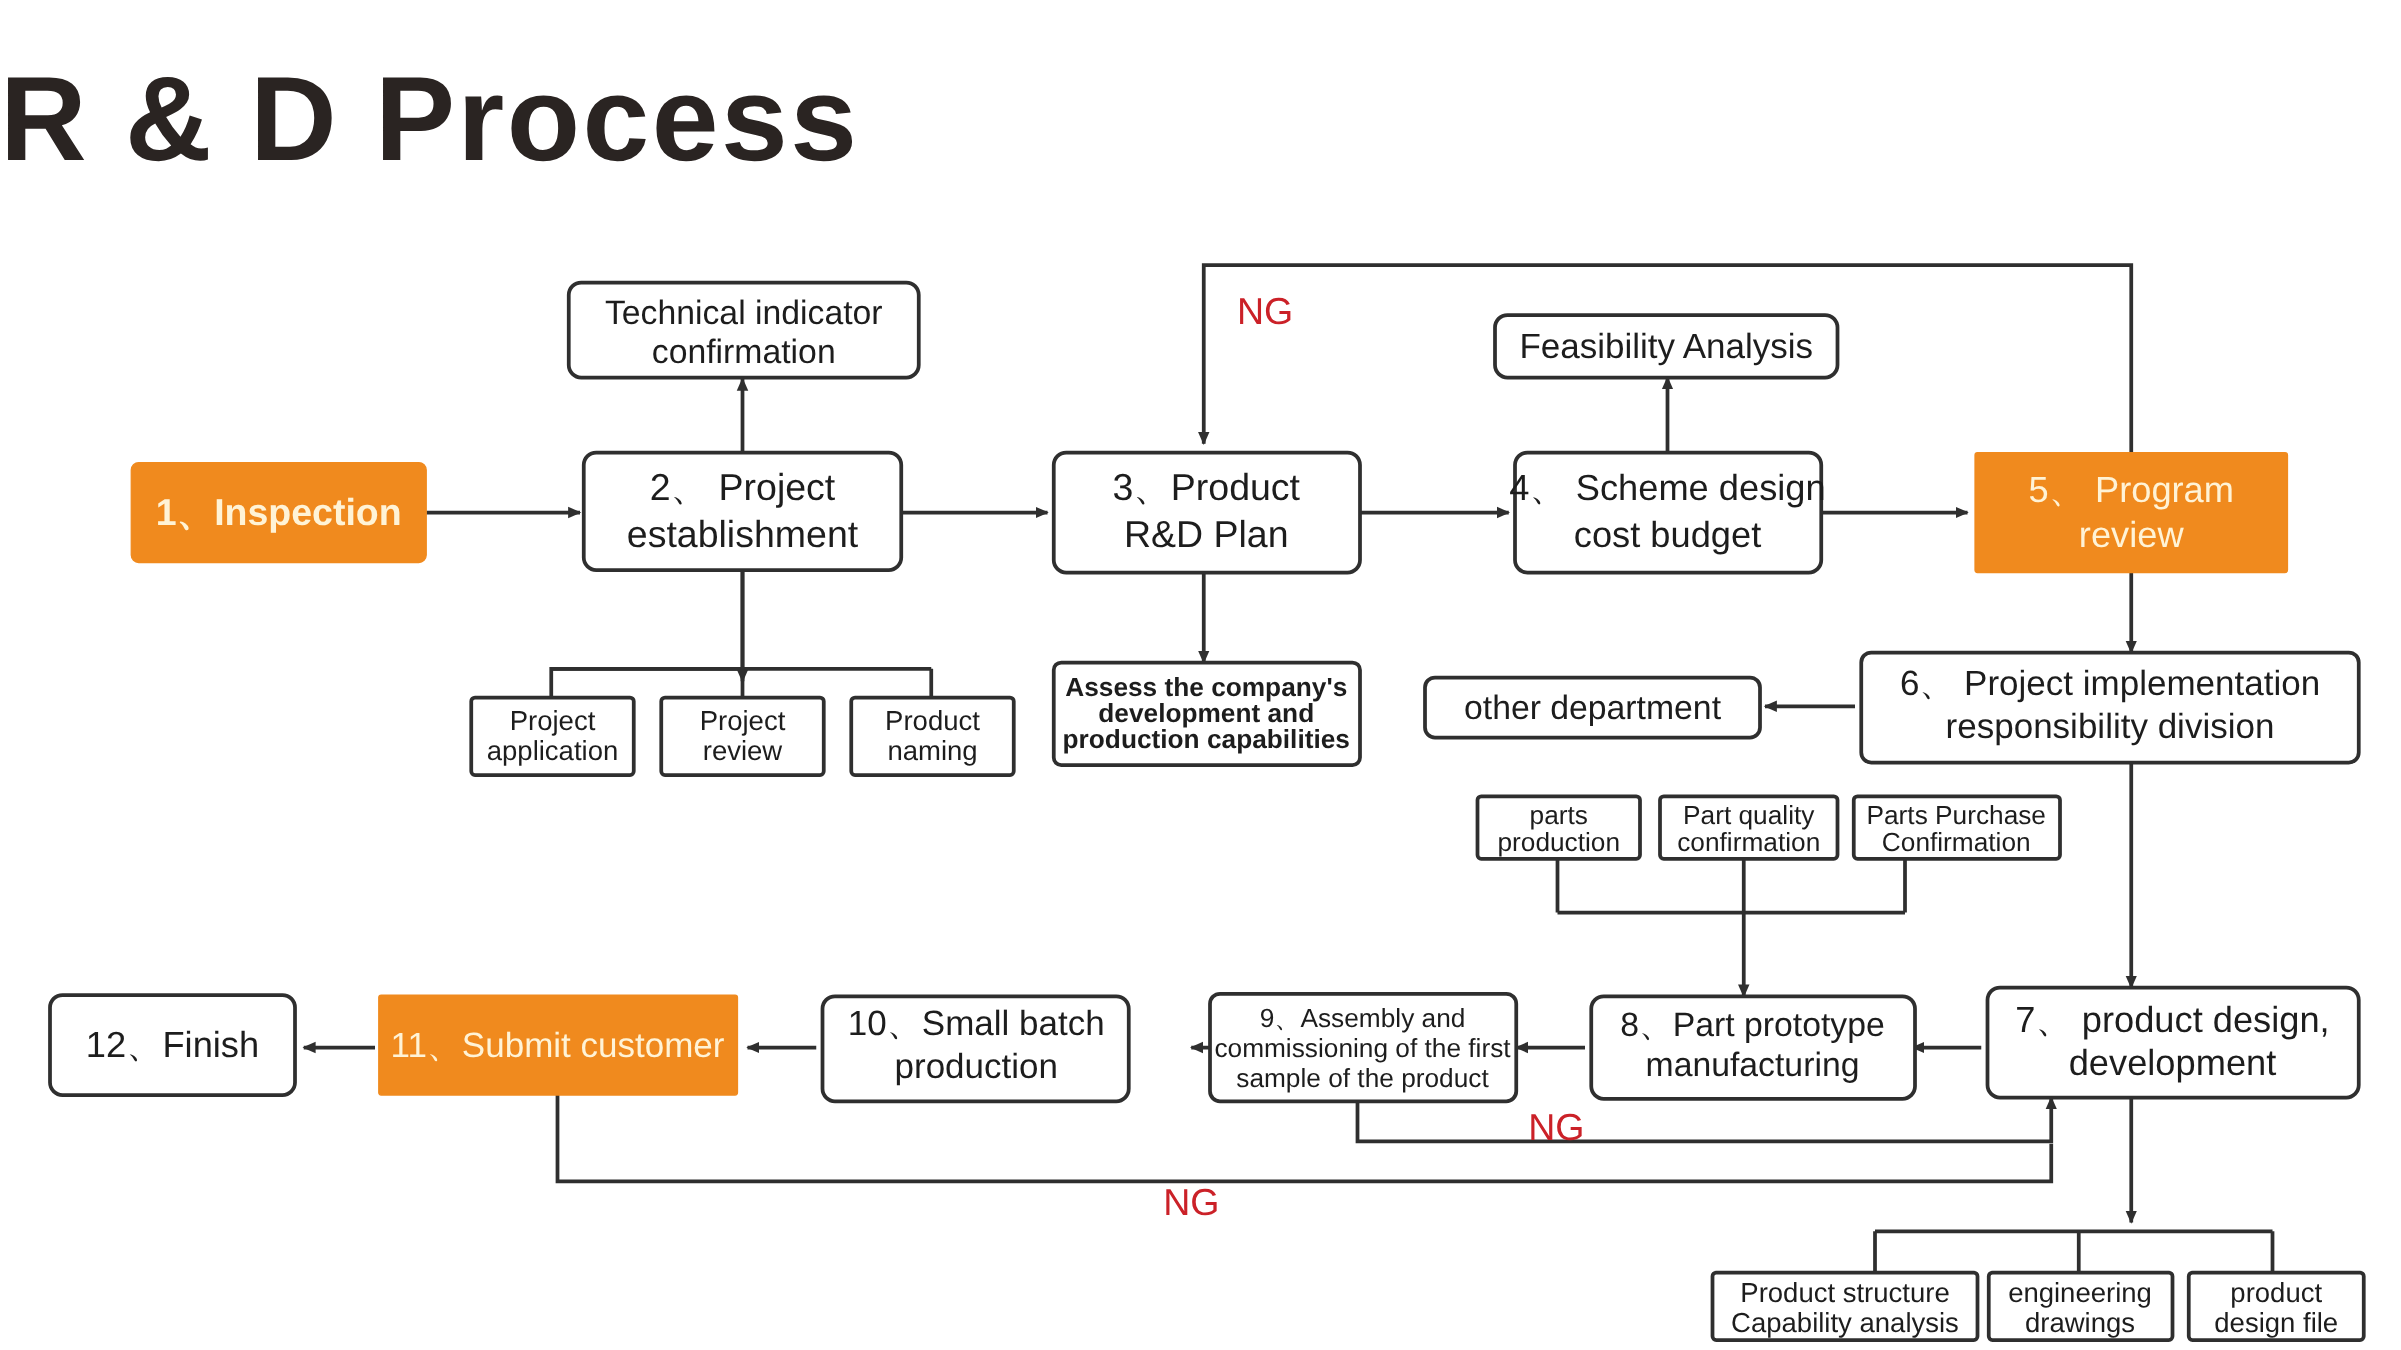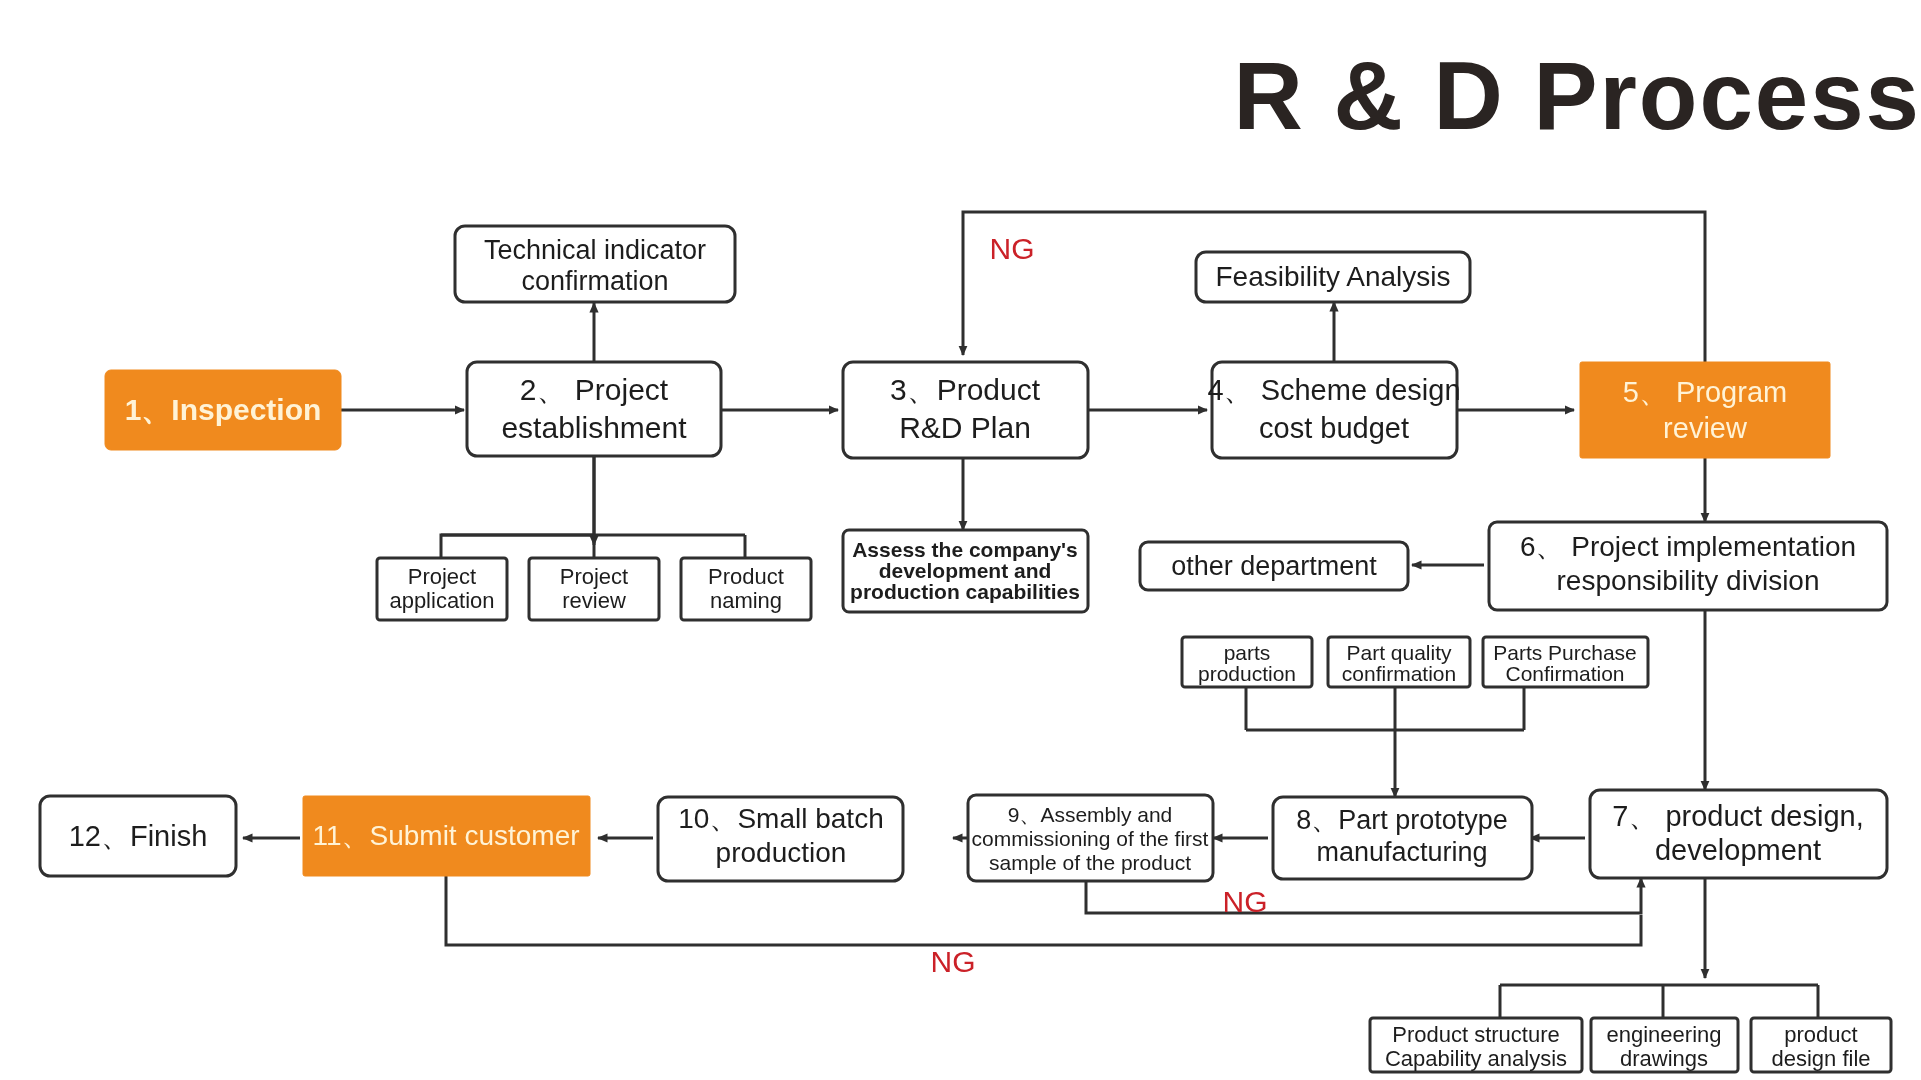--- a/index.html
+++ b/index.html
@@ -1,19 +1,19 @@
 <!DOCTYPE html>
 <html><head>
 <meta charset="utf-8">
 <style>
   html,body{margin:0;padding:0;background:#ffffff;}
   body{width:1921px;height:1080px;overflow:hidden;font-family:"Liberation Sans",sans-serif;}
   #stage{position:relative;width:1921px;height:1080px;background:#fff;}
   #title{
-    position:absolute;left:0;top:48px;width:1921px;text-align:right;
+    position:absolute;left:0;top:48px;width:1921px;text-align:left;
     font-family:"Liberation Sans",sans-serif;font-weight:bold;font-size:96px;
     letter-spacing:2px;color:#2a2422;line-height:1;
   }
   svg#flow{position:absolute;left:0;top:0;width:1921px;height:1080px;}
   .node rect{stroke:#2f2f2f;fill:#ffffff;}
   .node.orange rect{fill:#F08A1E;stroke:#F08A1E;}
   .node text{fill:#1d1d1d;font-family:"Liberation Sans",sans-serif;text-anchor:middle;dominant-baseline:middle;}
   .node.orange text{fill:#FFF3D6;}
   .ng-label{fill:#CB2128;font-family:"Liberation Sans",sans-serif;font-size:30px;text-anchor:middle;}
   .link{stroke:#2f2f2f;fill:none;}

